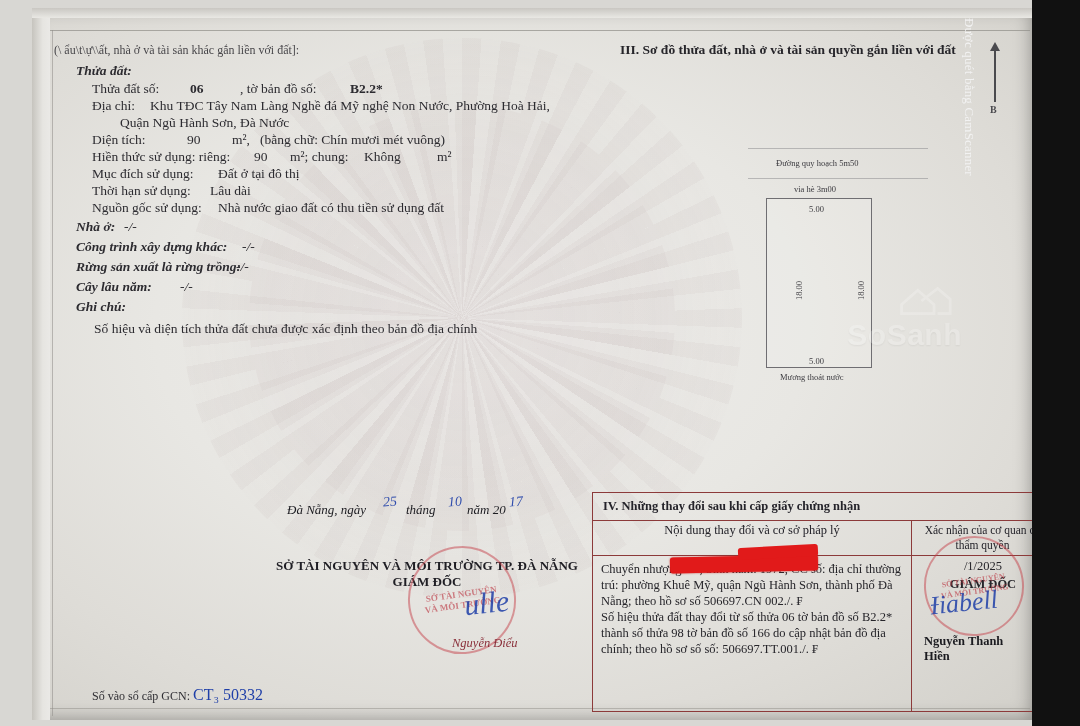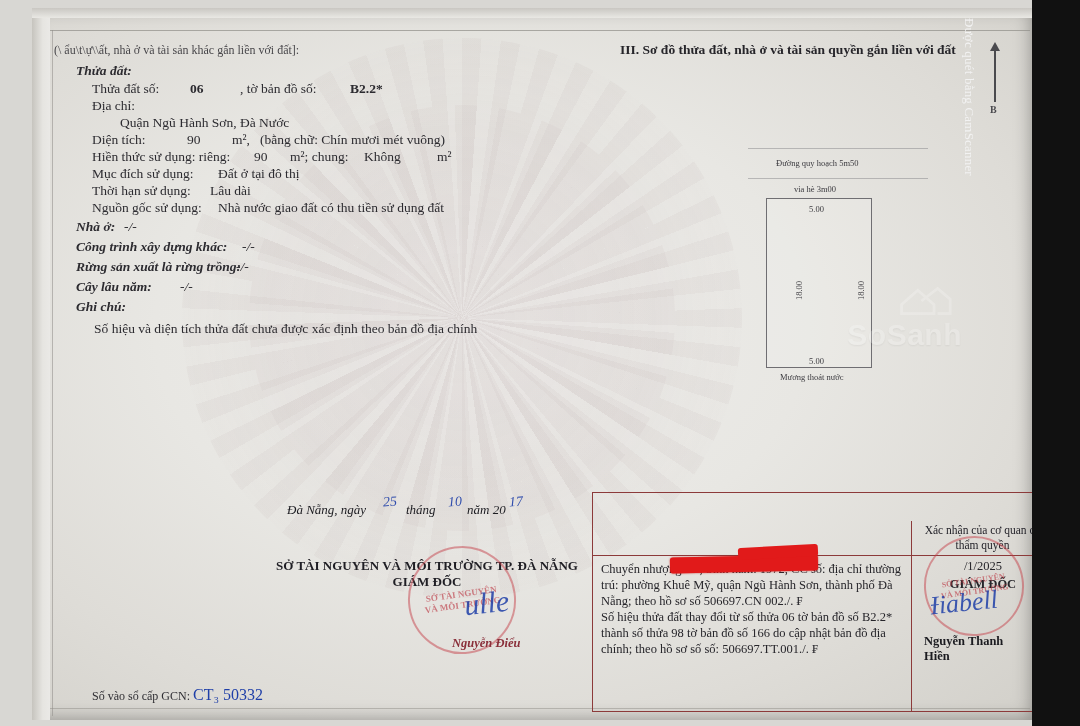--- a/index.html
+++ b/index.html
@@ -119,21 +119,21 @@
     font-size:9px;text-align:center;line-height:11px;
     display:flex;align-items:center;justify-content:center;
     transform:rotate(-8deg);opacity:.8;
   }
   .stamp .inner{padding:0 10px;font-weight:bold;}
   .signature{
     position:absolute;font-family:"Liberation Serif", serif;
     color:#1f3fa8;font-style:italic;font-size:30px;opacity:.85;
     transform:rotate(-6deg);
   }
-  .sig-name{position:absolute;color:#8a2f3a;font-size:12.5px;font-style:italic;font-weight:bold;}
+  .sig-name{position:absolute;color:#8a2f3a;font-size:12.5px;font-style:italic;}
   .sig-name2{position:absolute;color:#1b1b20;font-size:12.5px;font-weight:bold;}
 
   .handwrite{
     position:absolute;color:#1f3fa8;font-size:14px;font-style:italic;
     transform:rotate(-4deg);opacity:.9;
   }
   .date-hand{
     position:absolute;color:#1b1b20;font-size:13px;font-style:italic;
   }
 
@@ -170,20 +170,21 @@
     <div class="txt faded" style="left:22px;top:34px;font-size:12px;">(\ ẩu\t\ự\\ất, nhà ở và tài sản khác gắn liền với đất]:</div>
 
     <div class="txt ital bold" style="left:44px;top:54px;text-align:center;">Thửa đất:</div>
 
     <div class="txt" style="left:60px;top:72px;">Thửa đất số:</div>
     <div class="txt bold" style="left:158px;top:72px;">06</div>
     <div class="txt" style="left:208px;top:72px;">, tờ bản đồ số:</div>
     <div class="txt bold" style="left:318px;top:72px;">B2.2*</div>
 
     <div class="txt" style="left:60px;top:89px;">Địa chỉ:</div>
+    <div class="txt" style="left:118px;top:89px;">Khu TĐC Tây Nam Làng Nghề đá Mỹ nghệ Non Nước, Phường Hoà Hải,</div>
     <div class="txt" style="left:88px;top:106px;">Quận Ngũ Hành Sơn, Đà Nước</div>
 
     <div class="txt" style="left:60px;top:123px;">Diện tích:</div>
     <div class="txt" style="left:155px;top:123px;">90</div>
     <div class="txt" style="left:200px;top:123px;">m²,</div>
     <div class="txt" style="left:228px;top:123px;">(bằng chữ: Chín mươi mét vuông)</div>
 
     <div class="txt" style="left:60px;top:140px;">Hiền thức sử dụng: riêng:</div>
     <div class="txt" style="left:222px;top:140px;">90</div>
     <div class="txt" style="left:258px;top:140px;">m²; chung:</div>
@@ -251,22 +252,24 @@
       <div class="l3">GIÁM ĐỐC</div>
     </div>
 
     <div class="stamp" style="left:376px;top:538px;">
       <span class="inner">SỞ TÀI NGUYÊN VÀ MÔI TRƯỜNG</span>
     </div>
     <div class="signature" style="left:432px;top:578px;">ulle</div>
     <div class="sig-name" style="left:420px;top:628px;">Nguyễn Điểu</div>
 
     <div class="tbl">
+      <div class="row-head">IV. Những thay đổi sau khi cấp giấy chứng nhận</div>
       <div class="col-div"></div>
       <div class="sub-div"></div>
+      <div class="c1h">Nội dung thay đổi và cơ sở pháp lý</div>
       <div class="c2h">Xác nhận của cơ quan có thẩm quyền</div>
       <div class="body1" style="white-space:pre-line;">Chuyển nhượng ch                              , Sinh năm: 1972, CC số:                    địa chỉ thường trú: phường Khuê Mỹ, quận Ngũ Hành Sơn, thành phố Đà Nẵng; theo hồ sơ số 506697.CN 002./. ₣
 Số hiệu thửa đất thay đổi từ số thửa 06 tờ bản đồ số B2.2* thành số thửa 98 tờ bản đồ số 166 do cập nhật bản đồ địa chính; theo hồ sơ số số: 506697.TT.001./. ₣</div>
       <div class="body2">/1/2025</div>
       <div class="body2" style="top:84px;font-weight:bold;">GIÁM ĐỐC</div>
     </div>
 
     <div class="redact"></div>
     <div class="redact2"></div>
 

